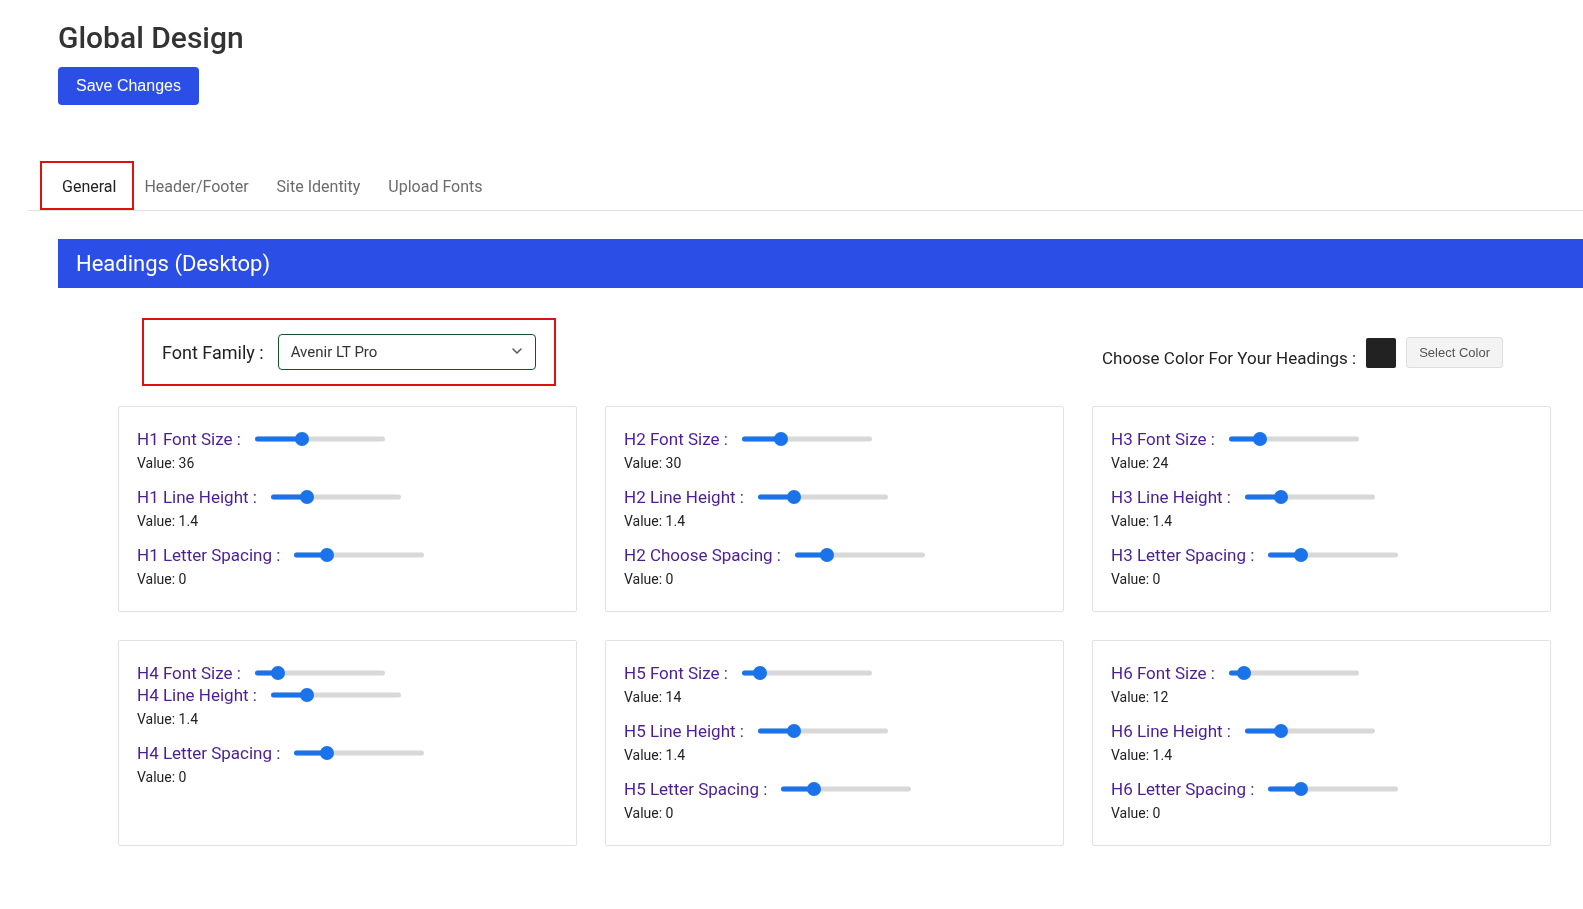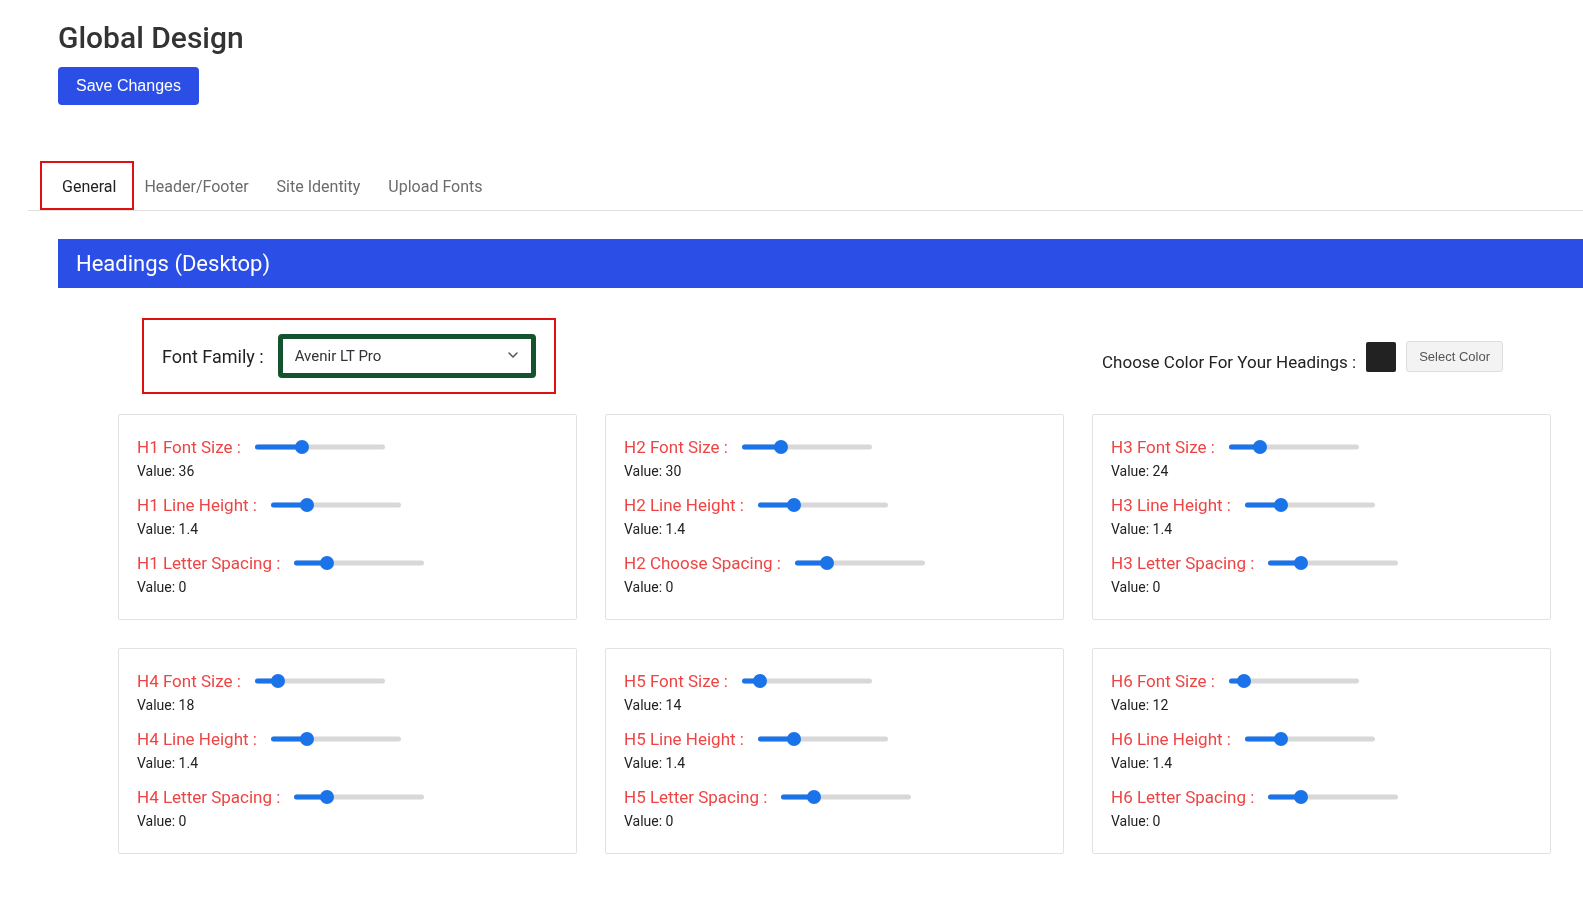--- a/index.html
+++ b/index.html
@@ -96,21 +96,21 @@
     border: 2px solid #e11010;
     padding: 14px 18px;
     margin-left: 84px;
   }
   .font-family-label {
     font-size: 18px;
     color: #222;
   }
   .select {
     position: relative;
-    border: 5px solid #14532d;
+    border: 1px solid #14532d;
     border-radius: 4px;
     padding: 8px 40px 8px 12px;
     min-width: 258px;
     font-size: 15px;
     color: #333;
     background: #fff;
     cursor: pointer;
   }
   .select .chev {
     position: absolute;
@@ -160,21 +160,21 @@
     padding: 20px 18px 24px 18px;
   }
   .row {
     display: flex;
     align-items: center;
     gap: 14px;
     margin-top: 2px;
   }
   .row-label {
     font-size: 17px;
-    color: #ef4444;
+    color: #4c1d95;
     white-space: nowrap;
   }
   .value-line {
     font-size: 14px;
     color: #222;
     margin-top: 6px;
     margin-bottom: 16px;
   }
 
   
@@ -345,21 +345,20 @@
           </div>
           <div class="card">
             <div class="row">
               <span class="row-label">H4 Font Size :</span>
               <div class="slider">
                 <div class="track"></div>
                 <div class="fill" style="width: 18%;"></div>
                 <div class="thumb" style="left: 18%;"></div>
               </div>
             </div>
-            <div class="value-line">Value: 18</div>
             <div class="row">
               <span class="row-label">H4 Line Height :</span>
               <div class="slider">
                 <div class="track"></div>
                 <div class="fill" style="width: 28%;"></div>
                 <div class="thumb" style="left: 28%;"></div>
               </div>
             </div>
             <div class="value-line">Value: 1.4</div>
             <div class="row">

